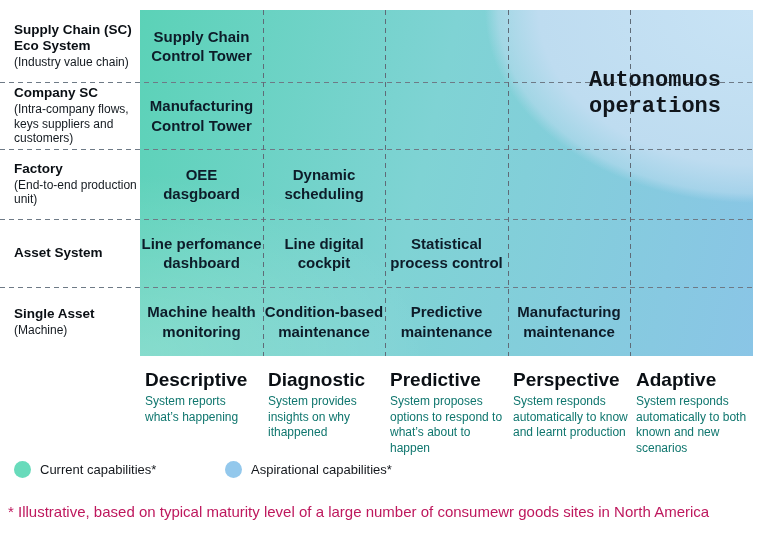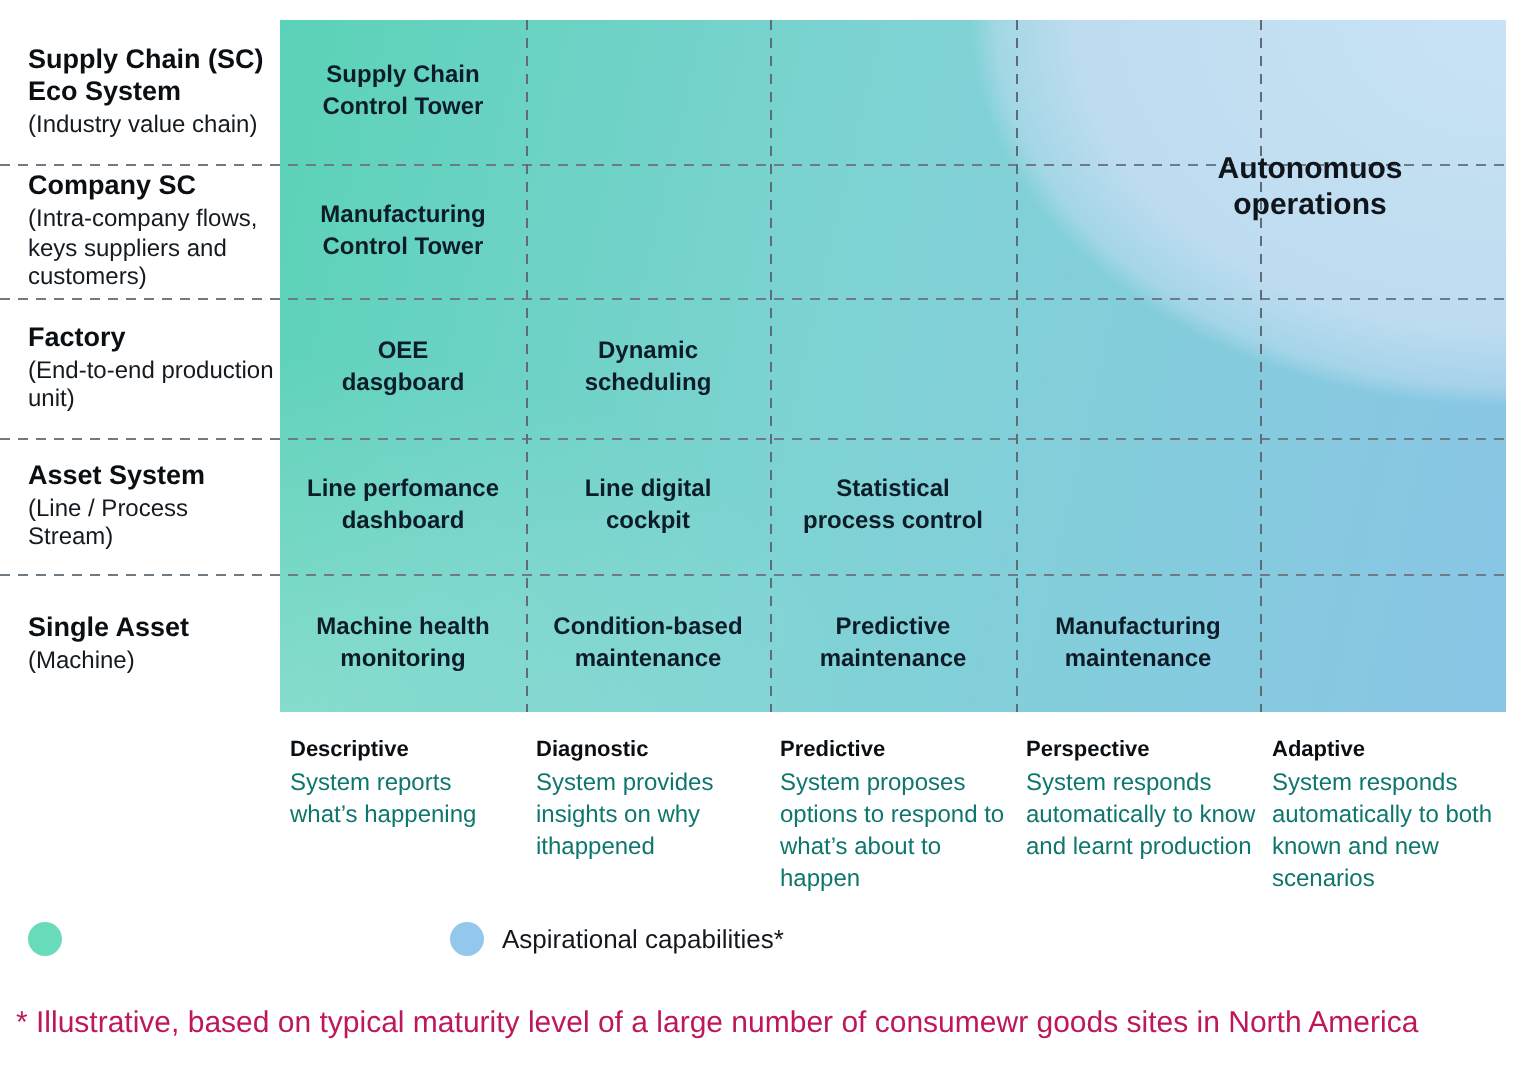--- a/index.html
+++ b/index.html
@@ -21,26 +21,26 @@
     background:radial-gradient(268px 193px at 100% 0%,#c8e3f5 0%,#bedcf0 80%,rgba(190,220,240,0.55) 95%,rgba(190,220,240,0) 100%);
   }
   .hline{position:absolute;left:0;width:753px;height:1px;
     background:repeating-linear-gradient(90deg,#6e7a86 0 5px,transparent 5px 9px);}
   .vline{position:absolute;top:10px;height:346px;width:1px;
     background:repeating-linear-gradient(180deg,#5f6b77 0 5px,transparent 5px 9px);}
   .row-label{position:absolute;left:14px;width:126px;display:flex;flex-direction:column;justify-content:center;}
   .row-title{font-weight:bold;font-size:13.5px;line-height:1.18;color:#0a0f14;}
   .row-sub{font-size:12px;line-height:1.2;color:#141a20;margin-top:1px;}
   .cell{position:absolute;display:flex;align-items:center;justify-content:center;
-    text-align:center;font-weight:bold;font-size:12px;line-height:1.3;color:#0d1c29;white-space:pre-line;}
+    text-align:center;font-weight:bold;font-size:15px;line-height:1.3;color:#0d1c29;white-space:pre-line;}
   .autonomous{position:absolute;left:553px;top:62px;width:204px;height:64px;
     display:flex;align-items:center;justify-content:center;text-align:center;
-    font-weight:bold;font-size:15px;line-height:1.18;color:#10151b;white-space:pre-line;}
+    font-weight:bold;font-size:22px;line-height:1.18;color:#10151b;white-space:pre-line;font-family:Liberation Mono, monospace;}
   .col-label{position:absolute;top:369px;}
-  .col-title{font-weight:bold;font-size:11px;line-height:1.2;color:#0a0f14;margin-bottom:2px;}
+  .col-title{font-weight:bold;font-size:19px;line-height:1.2;color:#0a0f14;margin-bottom:2px;}
   .col-desc{font-size:12px;line-height:1.32;color:#0f766e;}
   .legend-item{position:absolute;top:461px;display:flex;align-items:center;gap:9px;}
   .legend-dot{width:17px;height:17px;border-radius:50%;flex:none;}
   .legend-text{font-size:13px;color:#14181d;}
   .footnote{position:absolute;left:8px;top:503px;font-size:15px;color:#be185d;}
 </style>
 </head>
 <body>
 
 <div class="canvas">
@@ -64,21 +64,20 @@
   <div class="row-label" style="top:82px;height:67px">
     <div class="row-title">Company SC</div>
     <div class="row-sub">(Intra-company flows, keys suppliers and customers)</div>
   </div>
   <div class="row-label" style="top:149px;height:70px">
     <div class="row-title">Factory</div>
     <div class="row-sub">(End-to-end production unit)</div>
   </div>
   <div class="row-label" style="top:219px;height:68px">
     <div class="row-title">Asset System</div>
-    <div class="row-sub">(Line / Process Stream)</div>
   </div>
   <div class="row-label" style="top:287px;height:69px">
     <div class="row-title">Single Asset</div>
     <div class="row-sub">(Machine)</div>
   </div>
 
   <div class="cell" style="left:140px;top:10px;width:123px;height:72px">Supply Chain
 Control Tower</div>
   <div class="cell" style="left:140px;top:82px;width:123px;height:67px">Manufacturing
 Control Tower</div>
@@ -120,20 +119,21 @@
     <div class="col-title">Perspective</div>
     <div class="col-desc">System responds automatically to know and learnt production</div>
   </div>
   <div class="col-label" style="left:636px;width:125px">
     <div class="col-title">Adaptive</div>
     <div class="col-desc">System responds automatically to both known and new scenarios</div>
   </div>
 
   <div class="legend-item" style="left:14px">
     <span class="legend-dot" style="background:#68dbbb"></span>
+    <span class="legend-text">Current capabilities*</span>
   </div>
   <div class="legend-item" style="left:225px">
     <span class="legend-dot" style="background:#93c8ec"></span>
     <span class="legend-text">Aspirational capabilities*</span>
   </div>
 
   <div class="footnote">* Illustrative, based on typical maturity level of a large number of consumewr goods sites in North America</div>
 
 </div>
 

